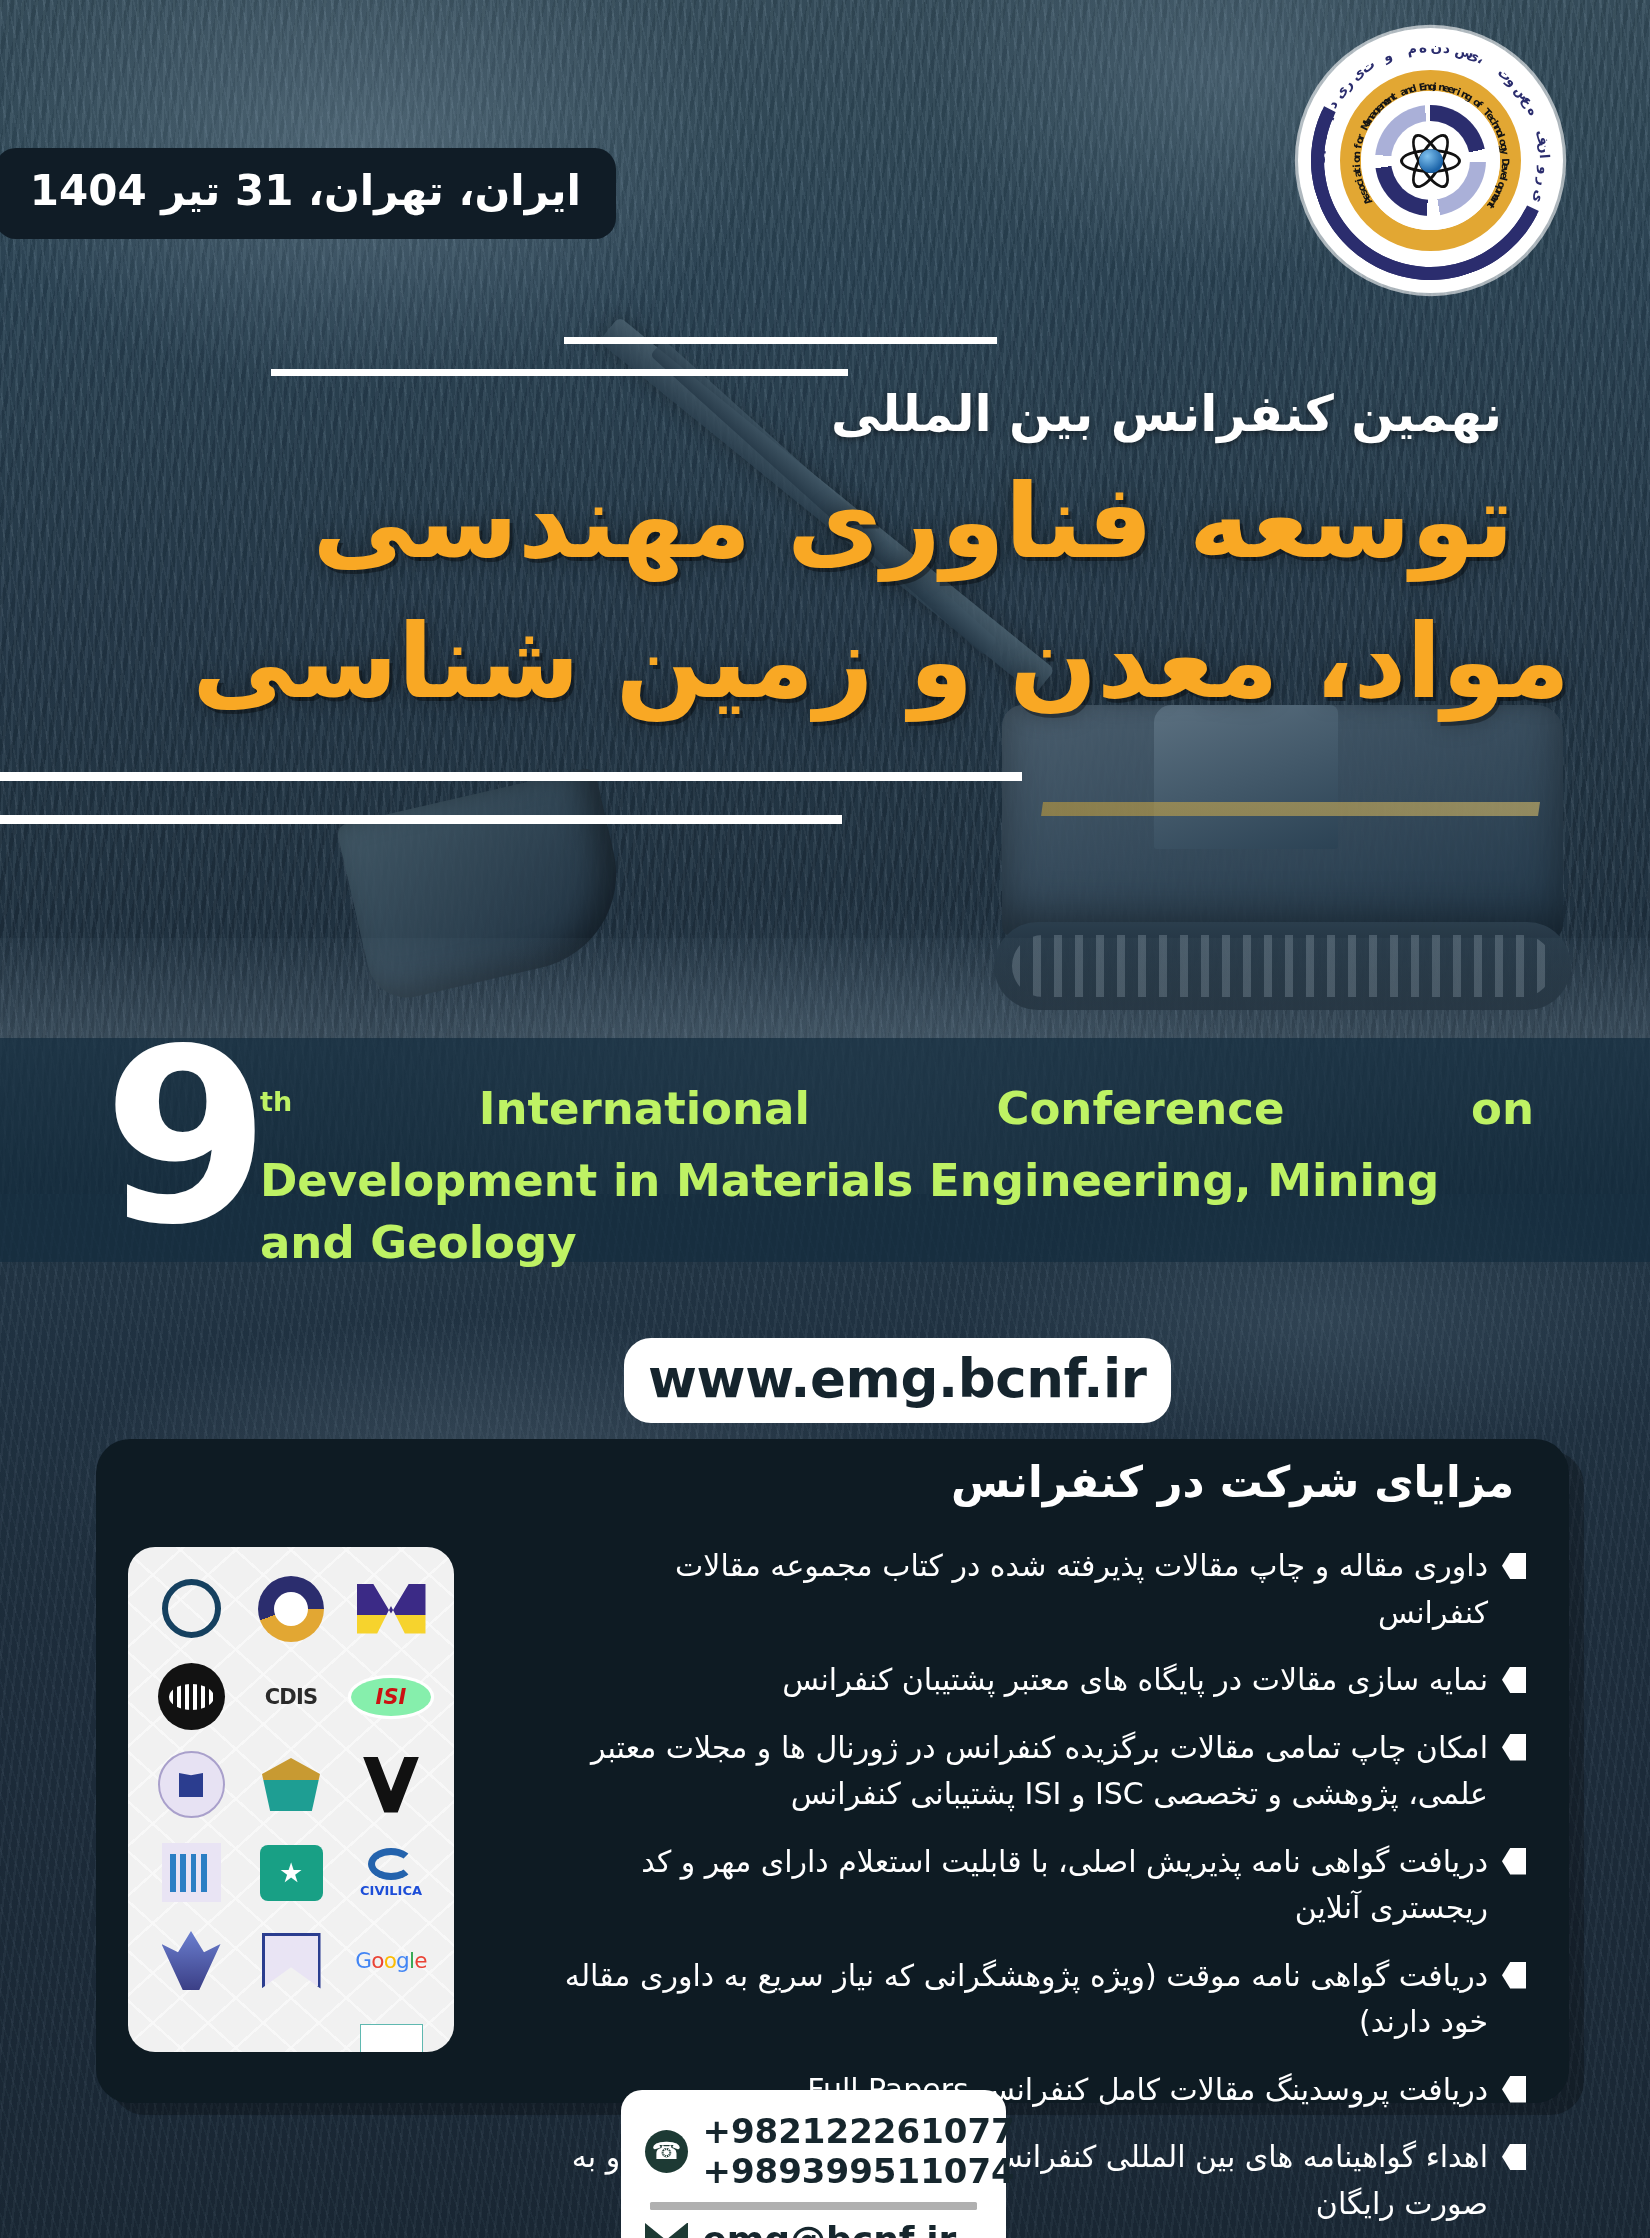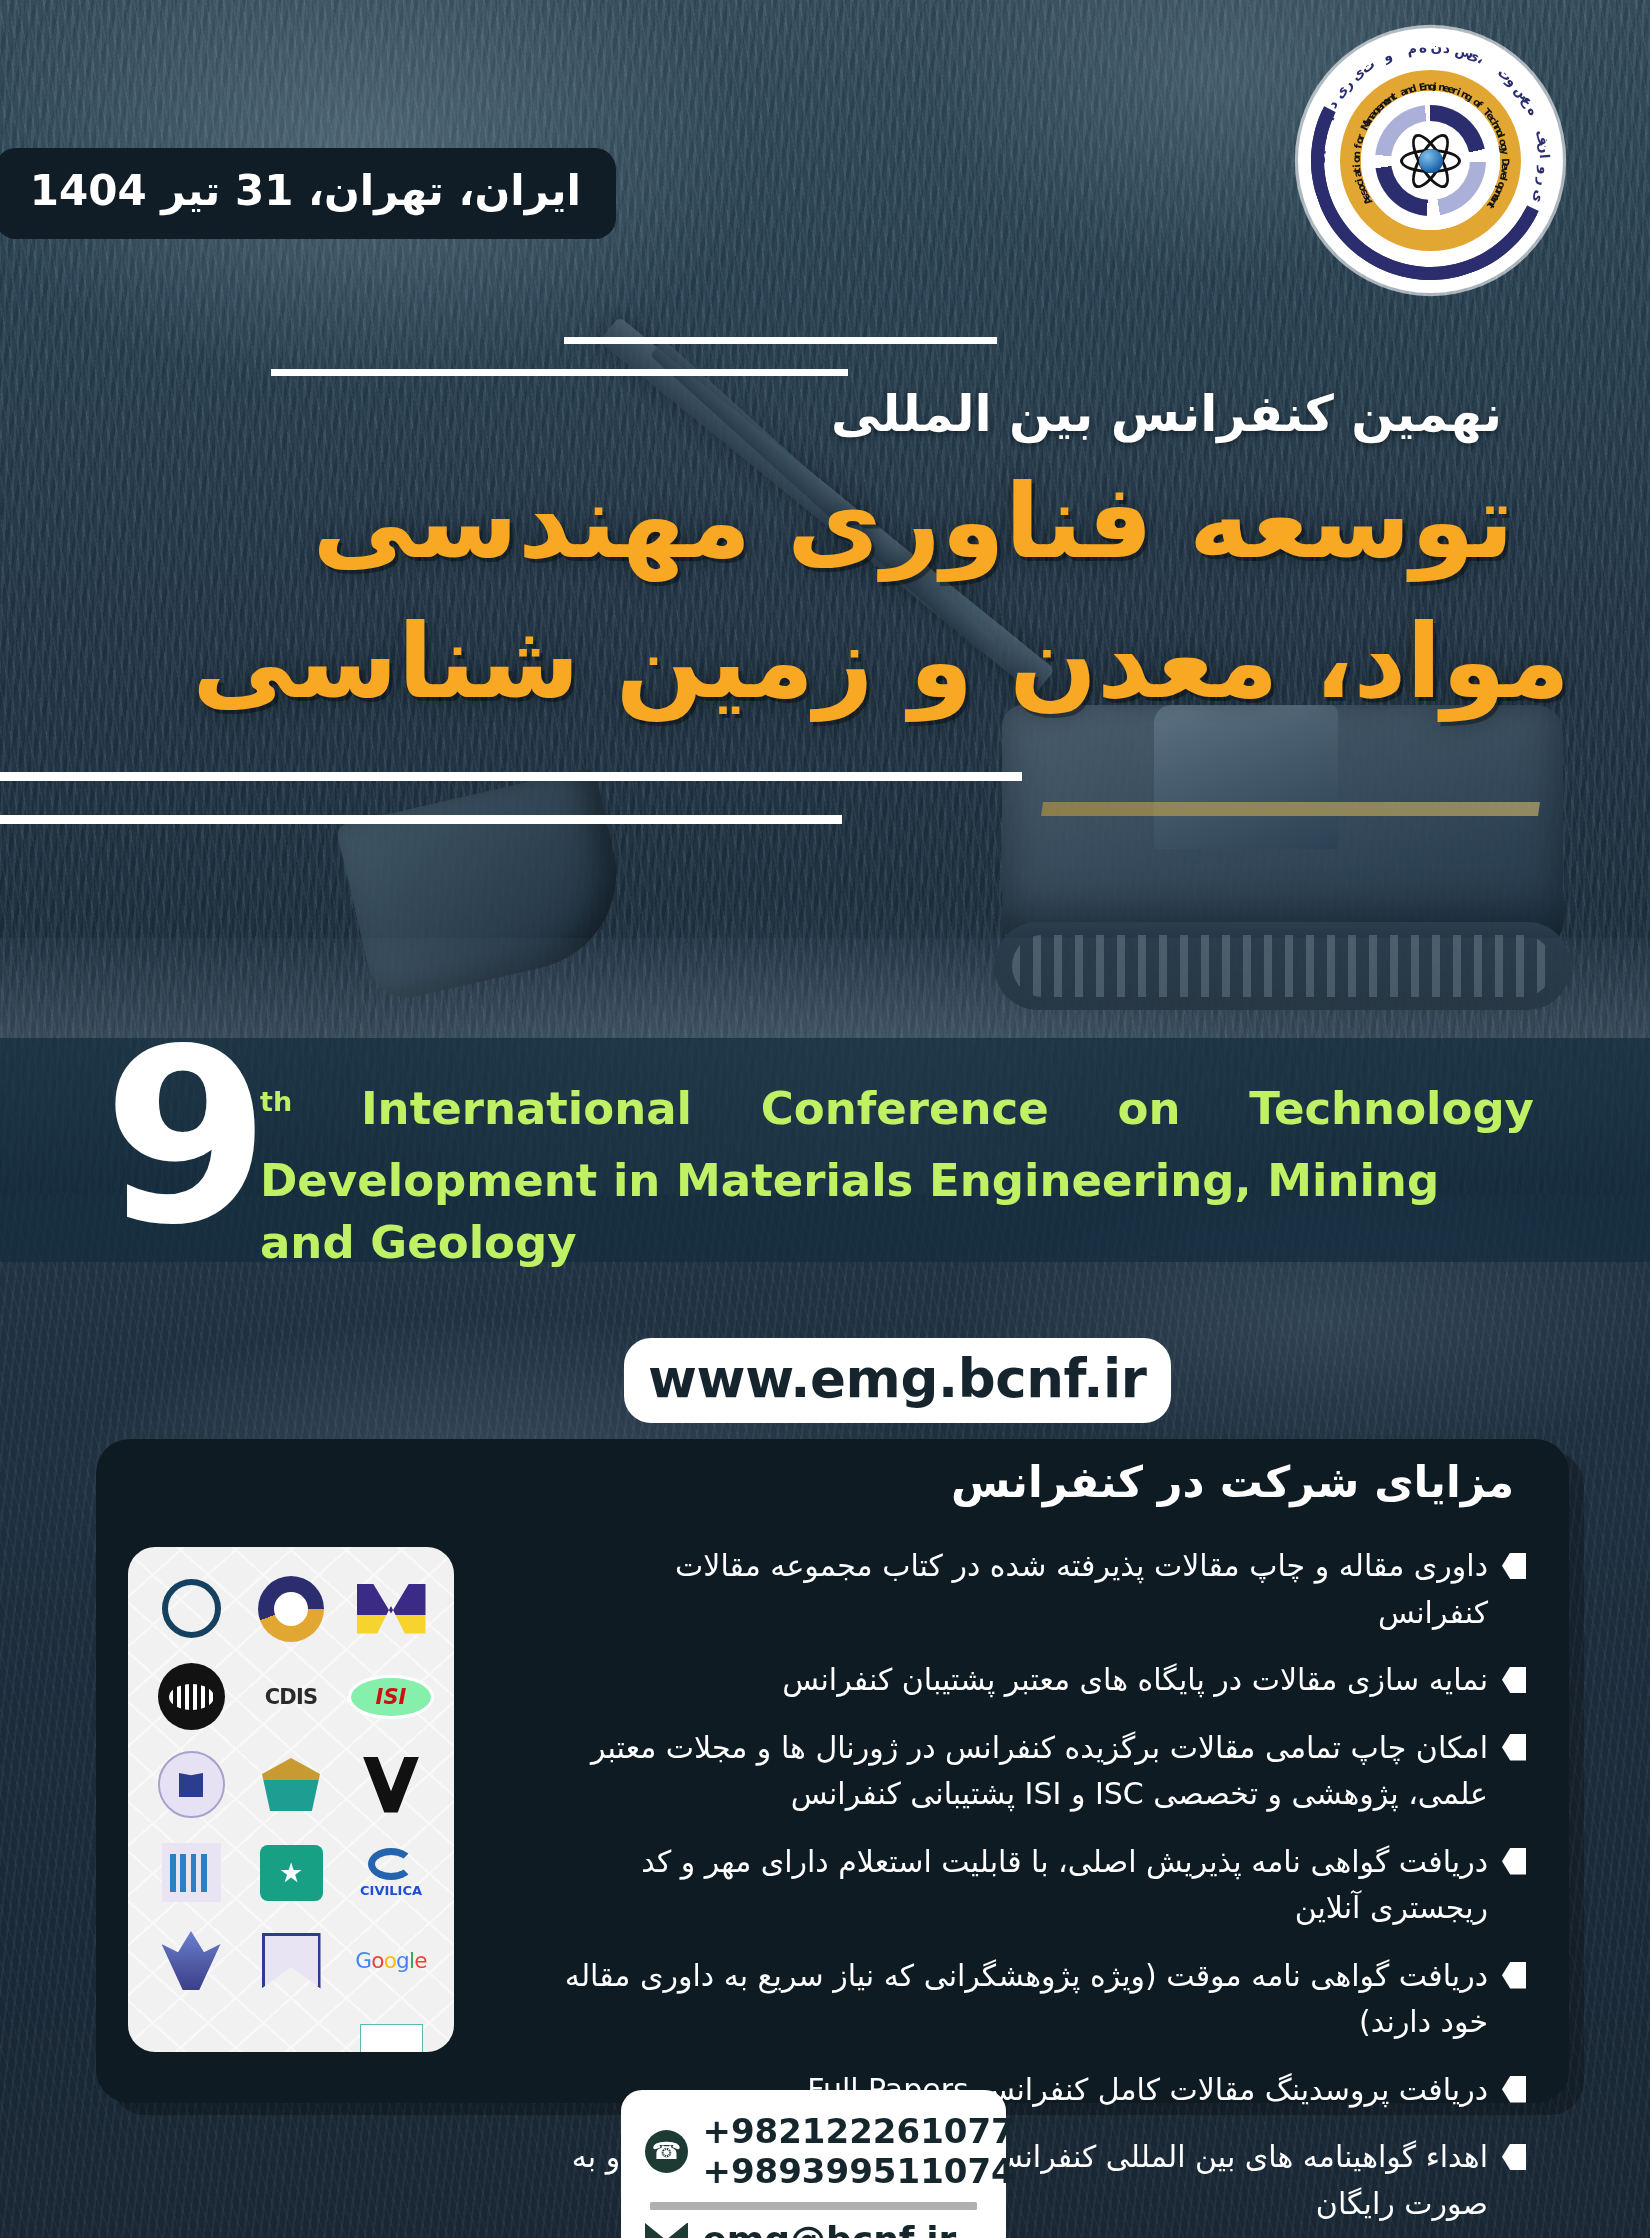--- a/index.html
+++ b/index.html
@@ -495,21 +495,20 @@
   <div class="fa-main1">توسعه فناوری مهندسی</div>
   <div class="fa-main2">مواد، معدن و زمین شناسی</div>
 
   <div class="nine">9</div>
   <div class="en-title">
     <div class="en-line1">
       <span class="sup">th</span>
       <span>International</span>
       <span>Conference</span>
       <span>on</span>
-      <span>Technology</span>
     </div>
     <div class="en-line2">Development in Materials Engineering, Mining and Geology</div>
   </div>
 
   <div class="url-pill">www.emg.bcnf.ir</div>
 
   <div class="panel-shadow"></div>
   <div class="panel"></div>
 
   <div class="logos-card">

